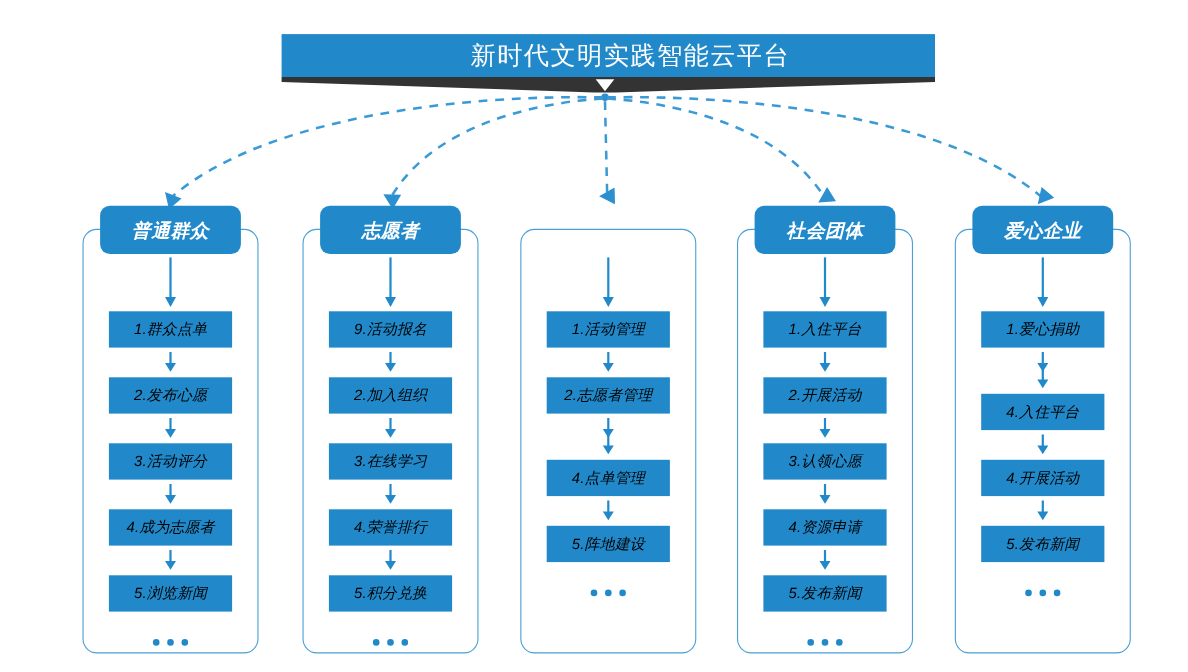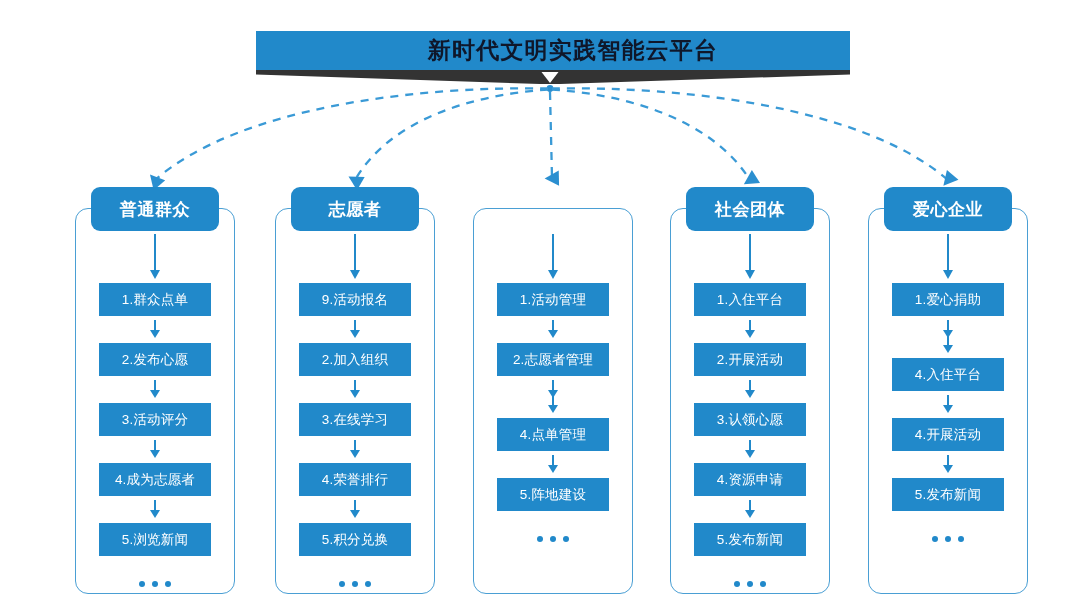--- a/index.html
+++ b/index.html
@@ -36,37 +36,38 @@
     top: 31px;
     width: 594px;
     height: 39px;
     background: #2189ca;
     display: flex;
     align-items: center;
     justify-content: center;
     z-index: 5;
   }
   #title-text {
-    color: #0f172a;
+    color: #ffffff;
     font-size: 23px;
-    font-weight: bold;
+    font-weight: normal;
     letter-spacing: 1.2px;
     line-height: 1;
     white-space: nowrap;
     margin-left: 40px;
   }
 
   
   #columns {
     position: absolute;
     left: 0;
     top: 0;
     width: 1043px;
     height: 611px;
     z-index: 4;
+    font-style: italic;
   }
   .column {
     position: absolute;
     top: 208px;
     width: 160px;
     height: 386px;
     box-sizing: border-box;
     border: 1.6px solid #4a9fd4;
     border-radius: 13px;
     background: transparent;
@@ -125,21 +126,21 @@
   .item-box {
     width: 112px;
     height: 33px;
     background: #2189ca;
     display: flex;
     align-items: center;
     justify-content: center;
     margin-top: 12px;
   }
   .item-label {
-    color: #ffffff;
+    color: #000000;
     font-size: 13.5px;
     line-height: 1;
     white-space: nowrap;
     letter-spacing: 0.2px;
   }
   .item-arrow {
     width: 2px;
     height: 11px;
     background: #2189ca;
     margin-top: 4px;

